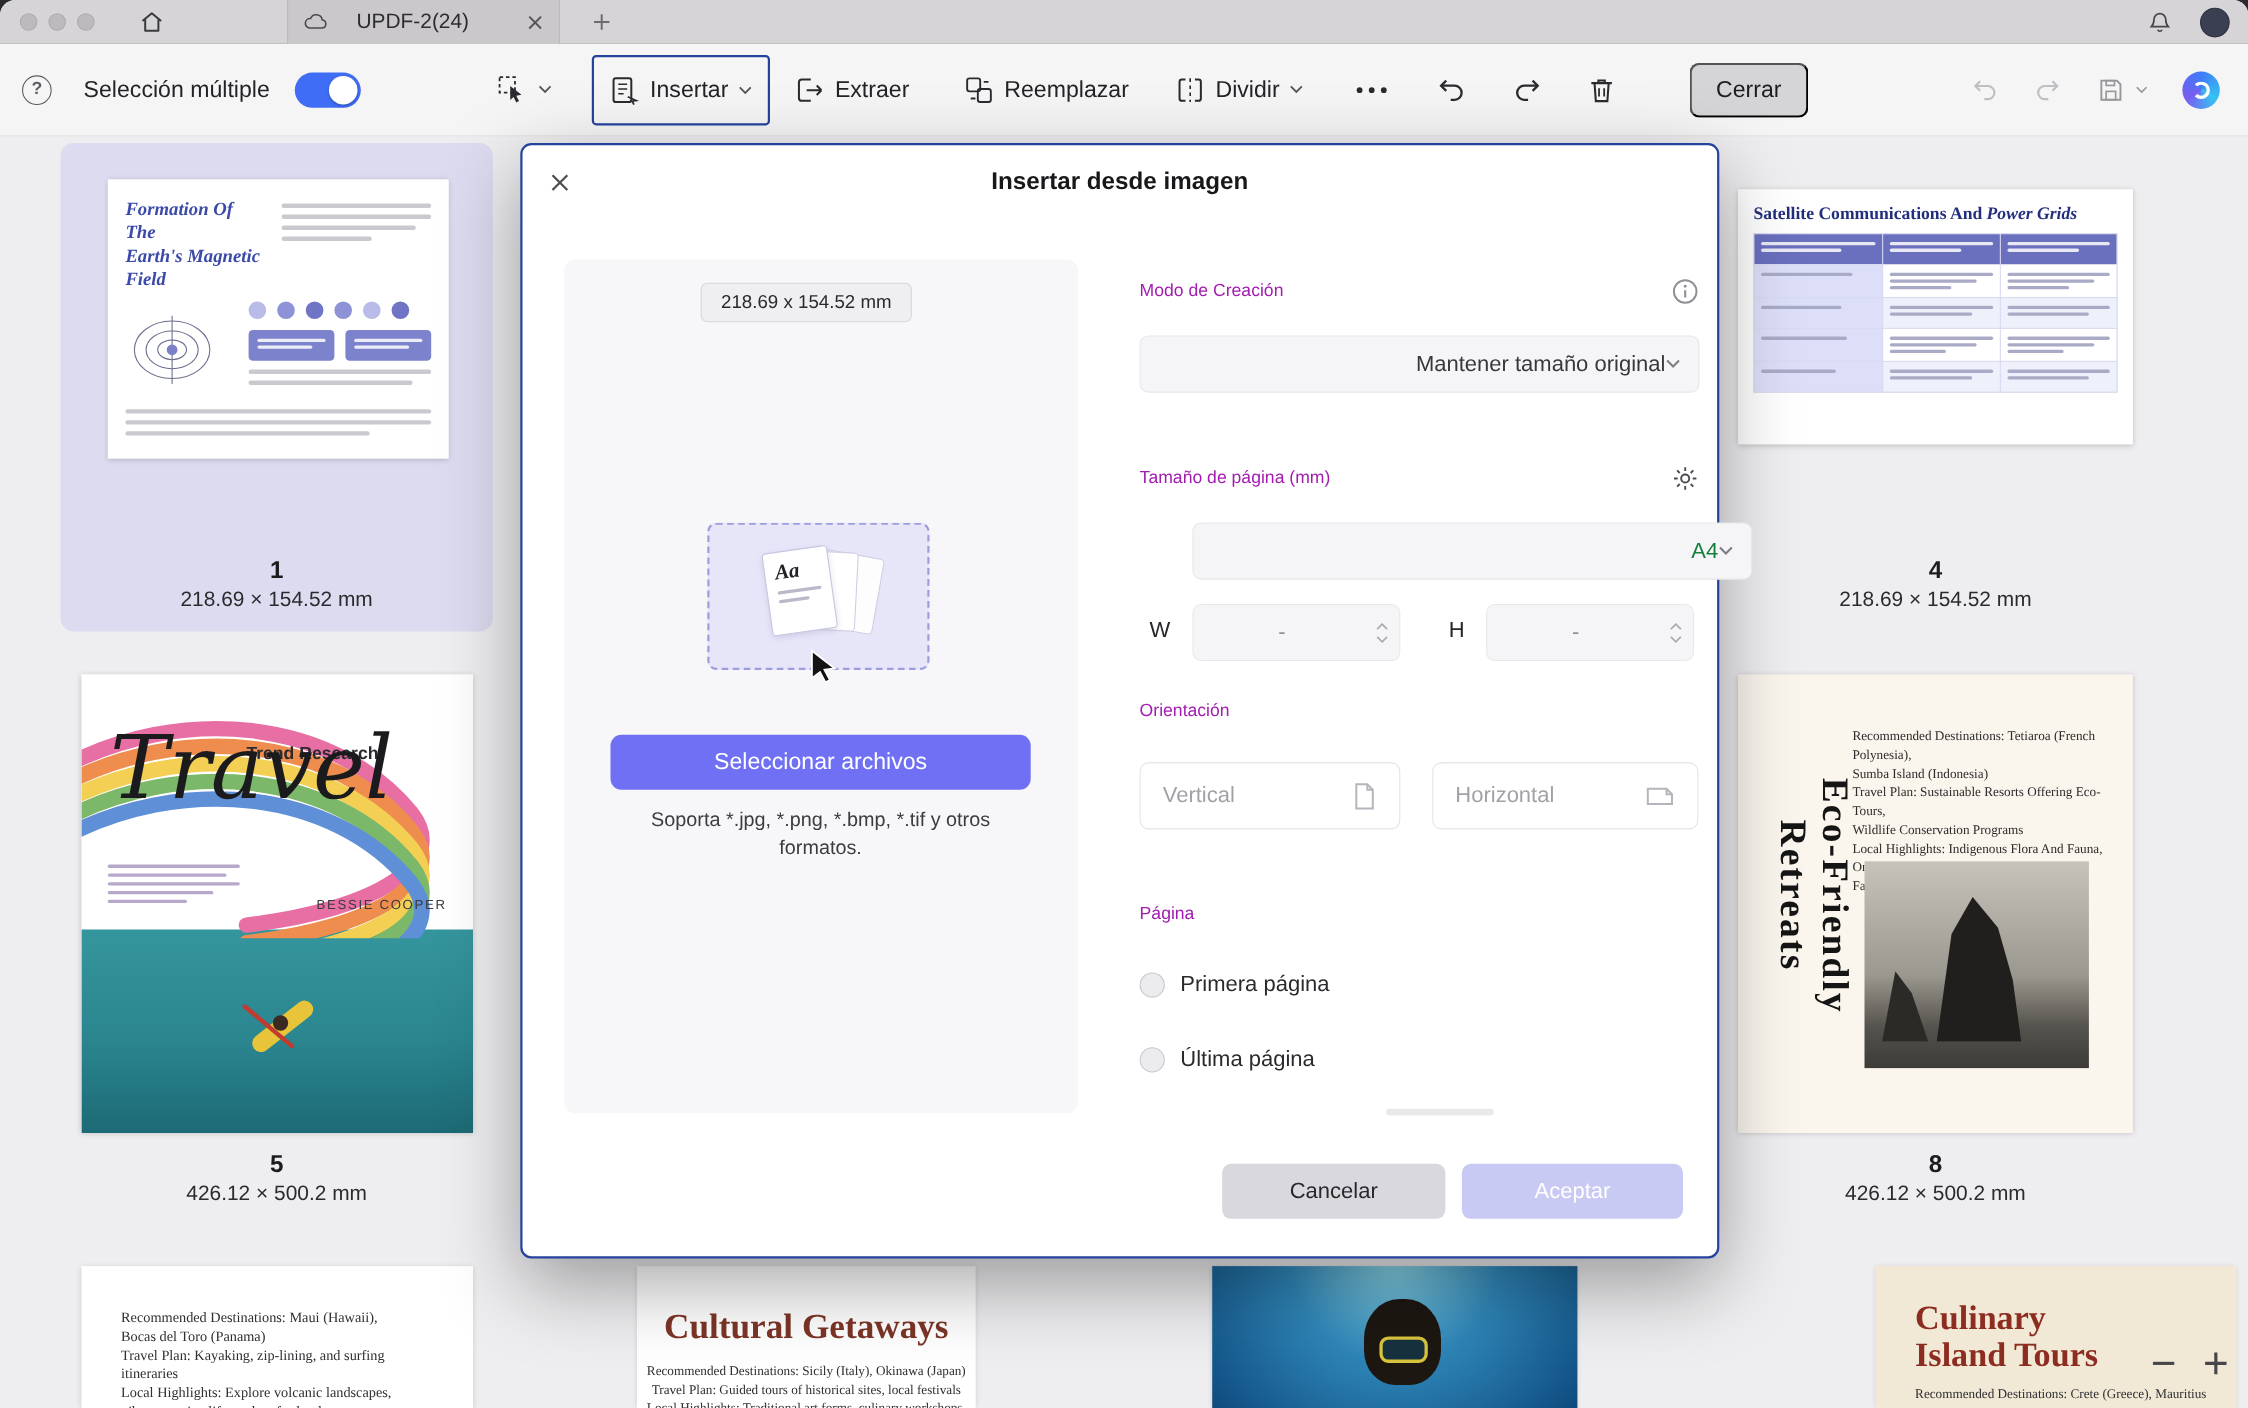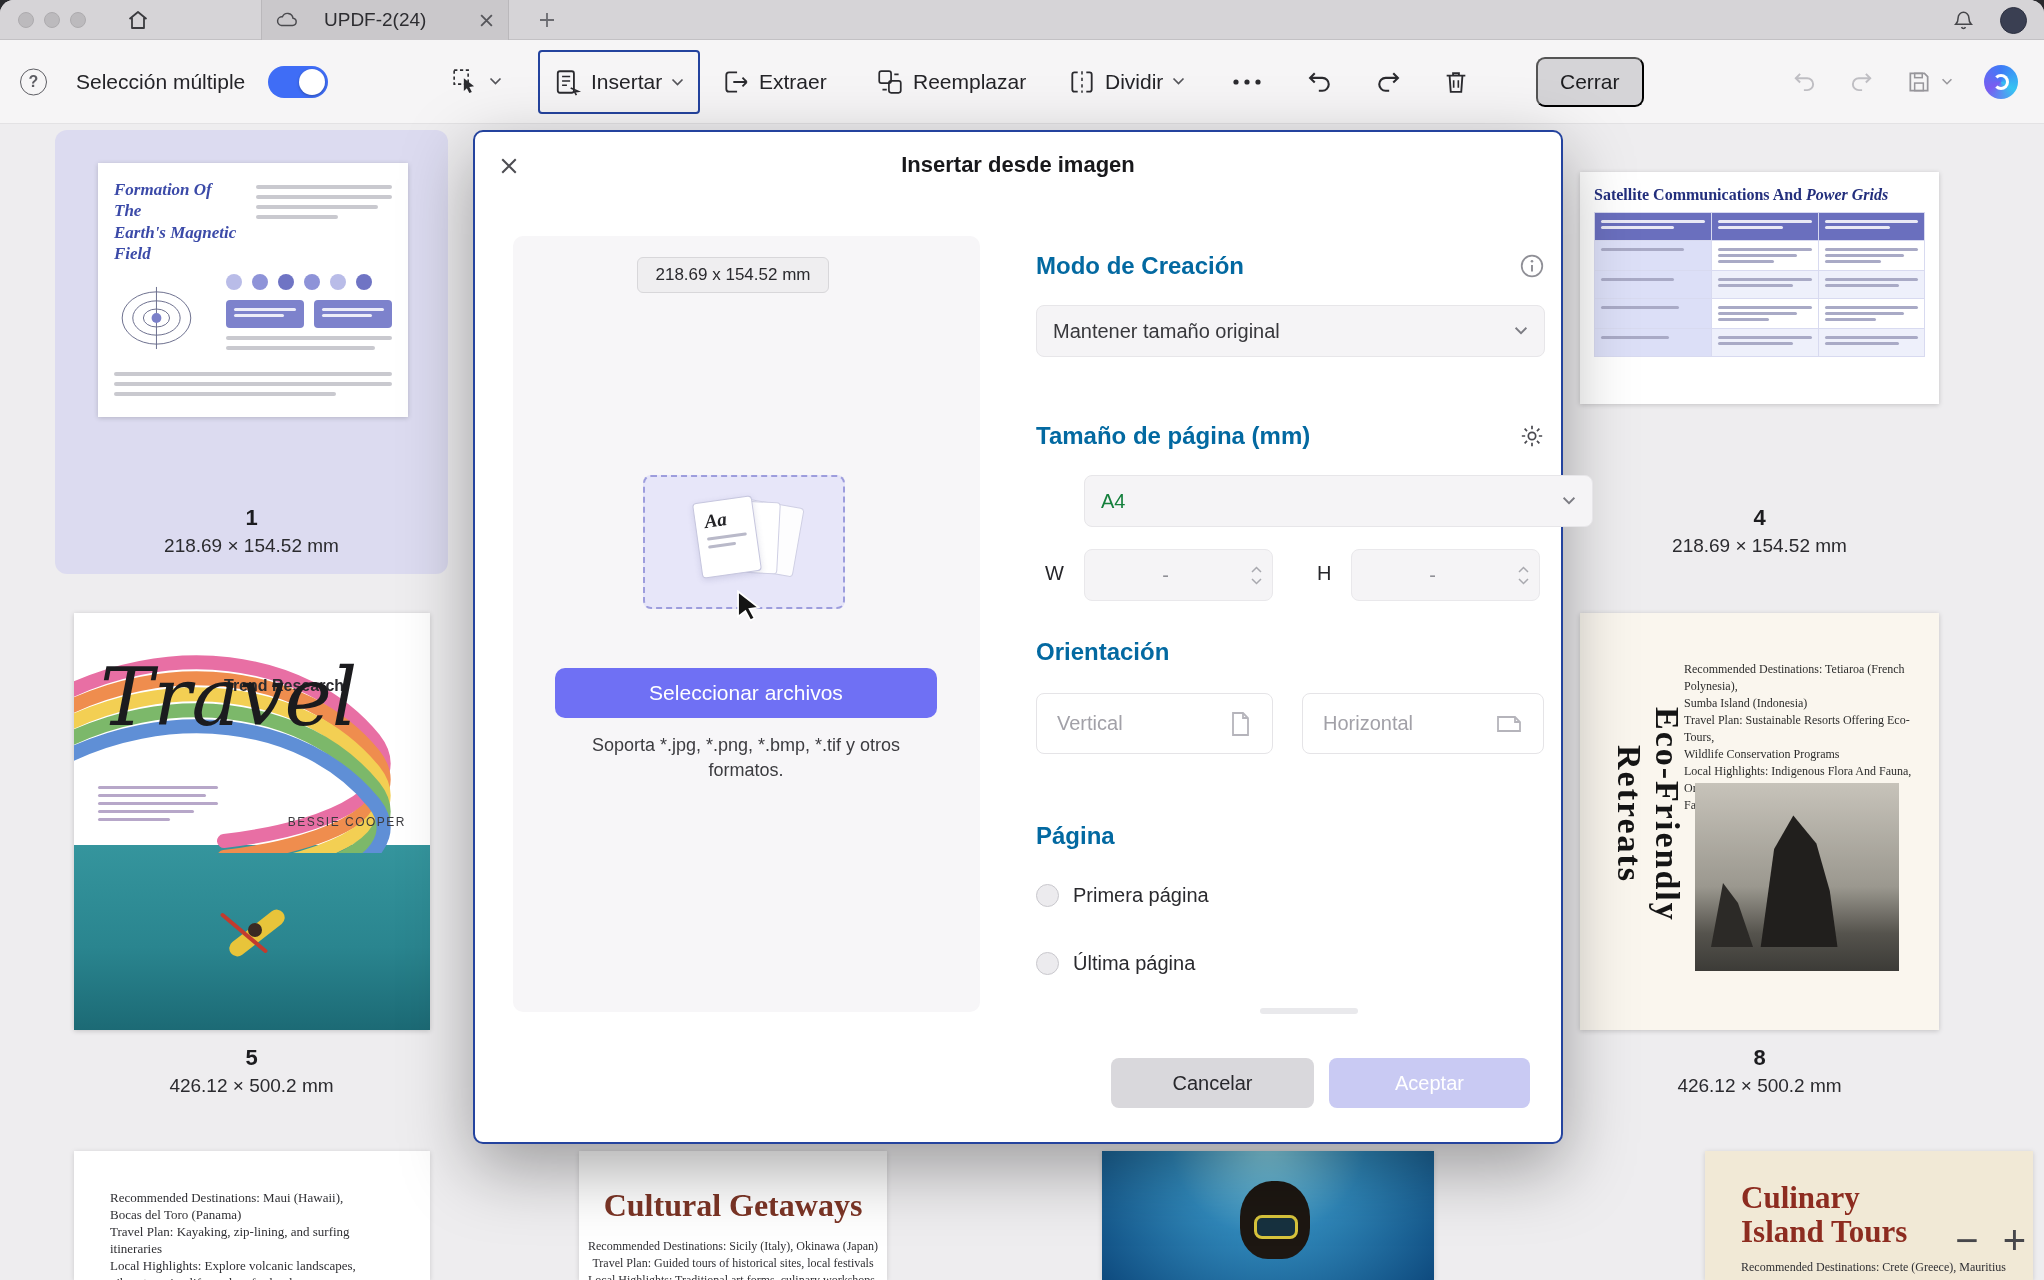--- a/index.html
+++ b/index.html
@@ -153,26 +153,26 @@
   .file-front .aa { font-family:"Liberation Serif", serif; font-weight:700; font-style:italic;
                     font-size:19px; color:#232327; }
   .file-front .bar { background:#b9b9c9; height:3px; margin:5px 0; }
   .m-cursor { position:absolute; left:218px; top:352px; }
   .m-select { position:absolute; left:42px; top:432px; width:382px; height:50px;
               background:#6f70f4; color:#fff; font-size:21px; border:none; border-radius:10px;
               cursor:pointer; font-family:"Liberation Sans", sans-serif; }
   .m-supports { position:absolute; left:63px; top:497px; width:340px; text-align:center;
                 font-size:18px; line-height:25px; color:#3c3c40; }
 
-  .m-h { font-size:24px; font-weight:700; color:#0369a1; }
+  .m-h { font-size:16px; font-weight:400; color:#a21caf; }
   .m-rowhead { position:absolute; left:561px; width:509px; display:flex;
                justify-content:space-between; align-items:center; }
   .m-dd { position:absolute; left:561px; width:509px; height:52px; background:#f5f4f6;
           border:1px solid #e7e6e9; border-radius:8px; display:flex; align-items:center;
-          justify-content:space-between; padding:16px 16px; font-size:20px; color:#38383c; cursor:pointer; }
+          justify-content:flex-end; padding:16px 16px; font-size:20px; color:#38383c; cursor:pointer; }
   .m-dd.placeholder { color:#15803d;margin-left:48px; }
   .wh-label { position:absolute; font-size:20px; color:#26262a; top:430px; }
   .wh-input { position:absolute; top:417px; width:189px; height:52px; background:#f5f4f6;
               border:1px solid #e9e8eb; border-radius:8px; display:flex; align-items:center; }
   .wh-input .val { flex:1; text-align:center; font-size:20px; color:#8f8f96; }
   .stepper { width:26px; display:flex; flex-direction:column; gap:5px; align-items:center;
              padding-right:6px; }
   .ori-btn { position:absolute; top:561px; height:61px; background:#fff; border:1px solid #e5e4e7;
              border-radius:8px; display:flex; align-items:center; justify-content:space-between;
              padding:0 20px; font-size:20px; color:#a2a1a8; cursor:pointer; }

